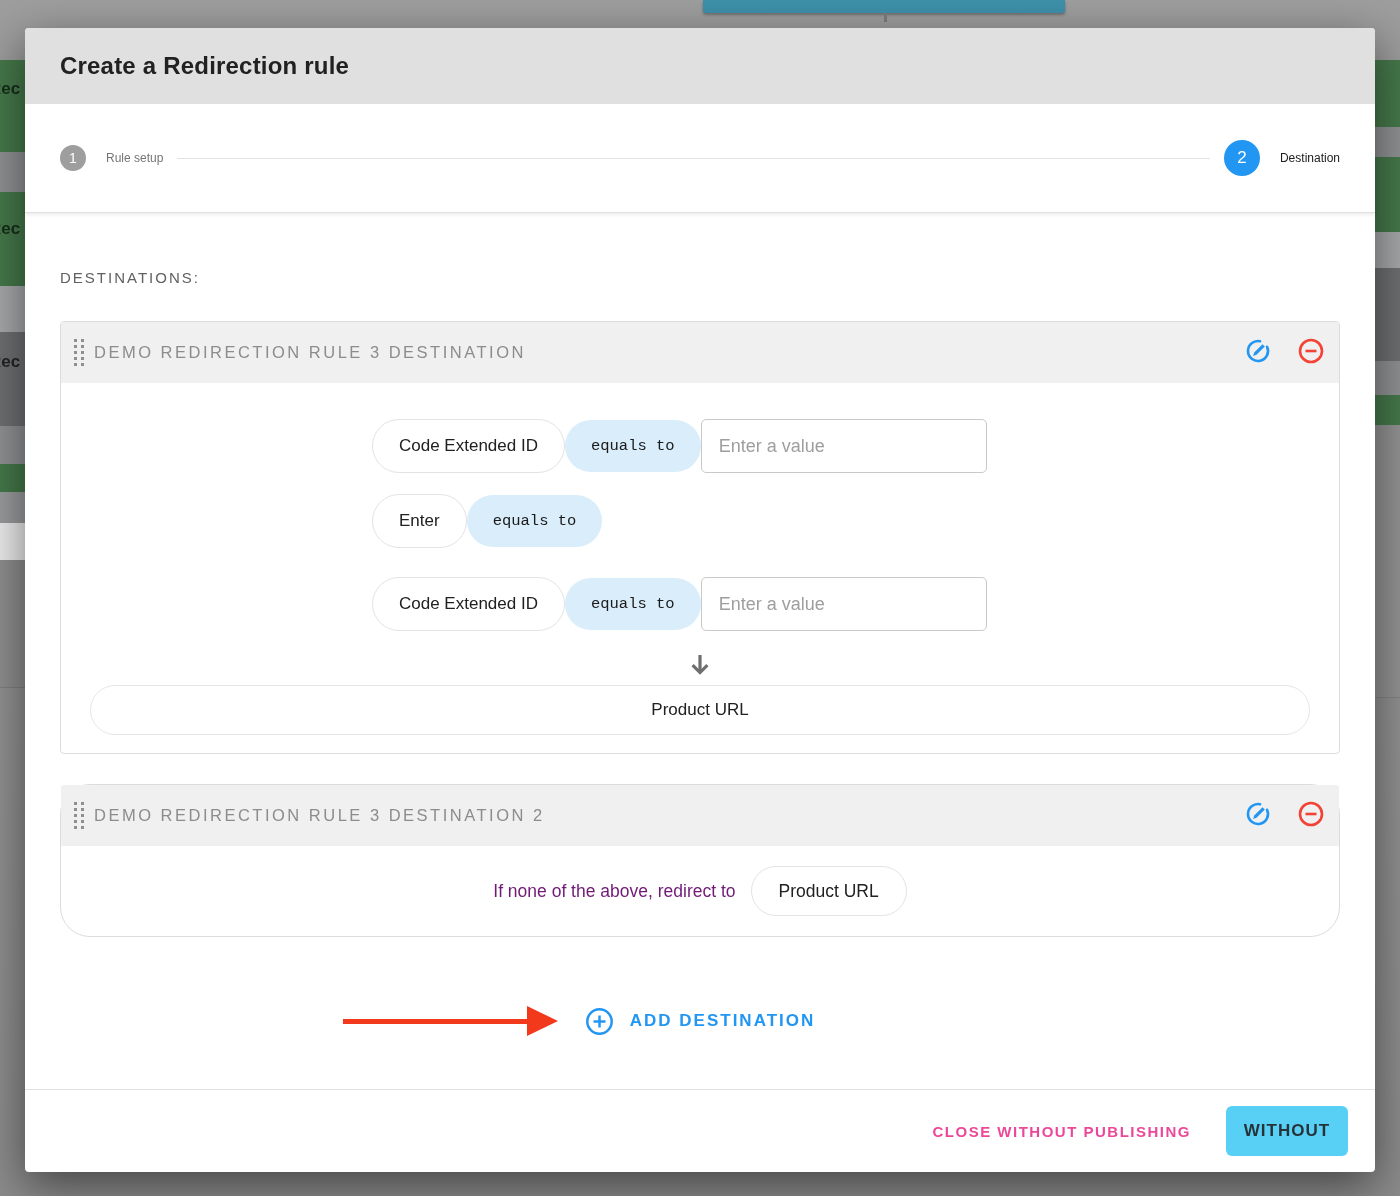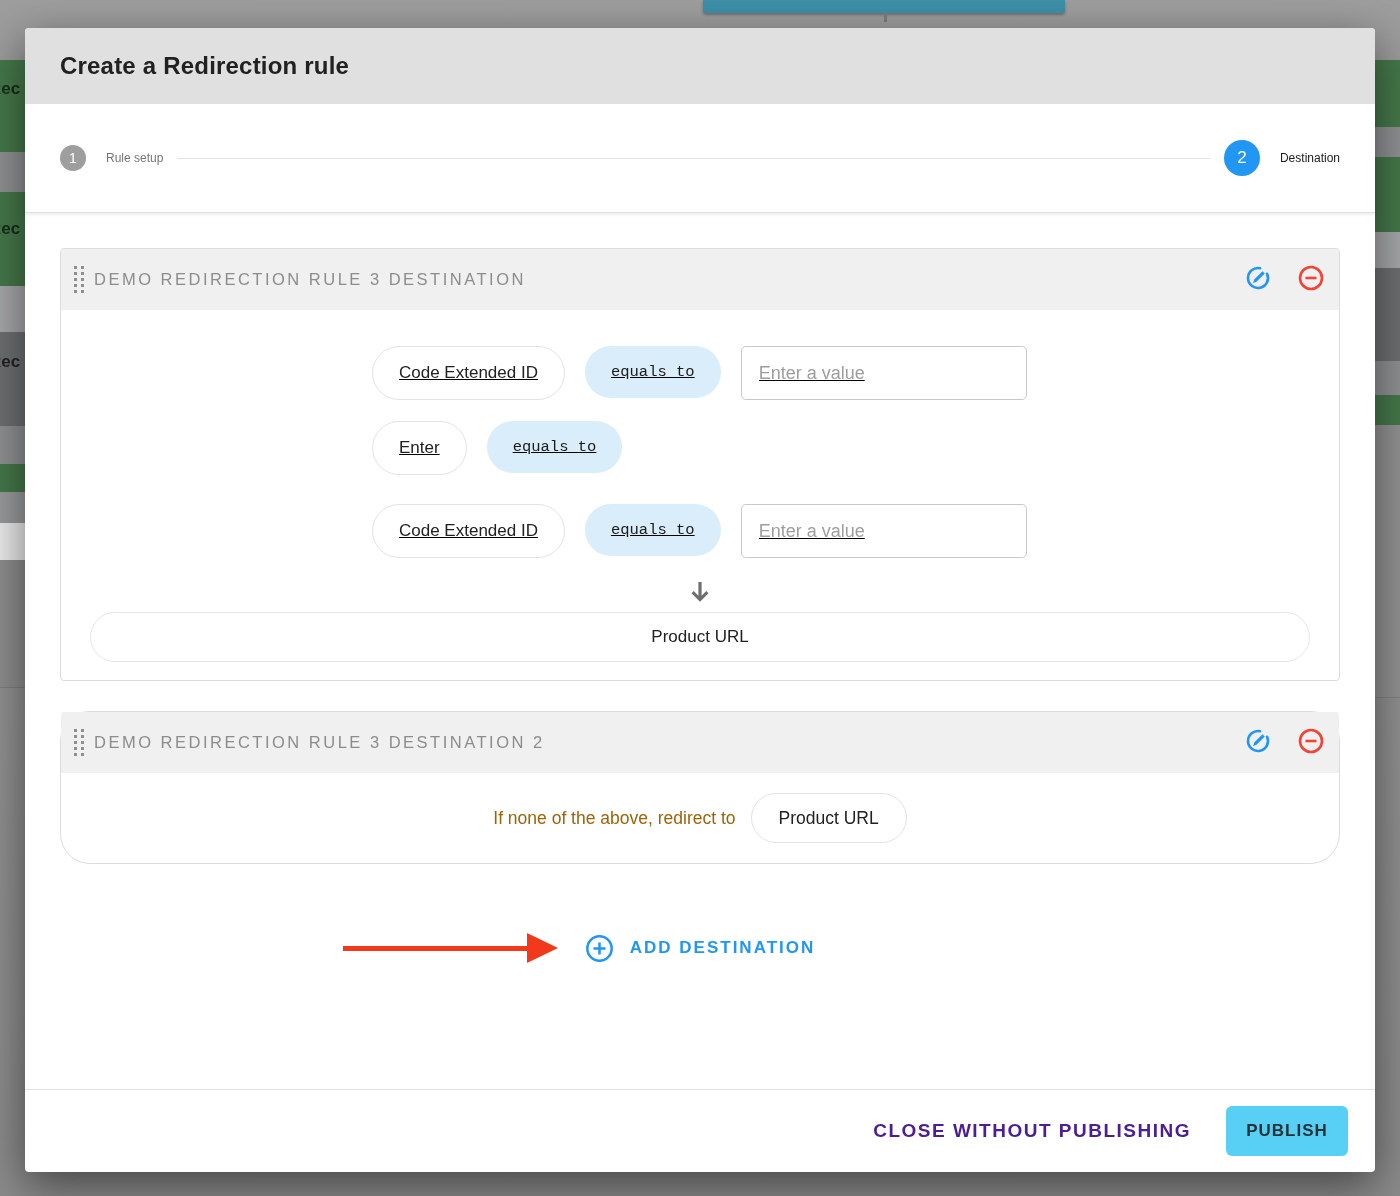--- a/index.html
+++ b/index.html
@@ -58,21 +58,21 @@
     border-radius:3px 3px 0 0;
   }
   .drag-handle{width:10px;height:28px;display:grid;grid-template-columns:3px 3px;grid-auto-rows:3px;gap:3px 4px;cursor:grab;flex:0 0 auto;}
   .drag-handle i{background:#8f8f8f;display:block;}
   .card-title{margin-left:10px;font-size:16.5px;font-weight:500;color:#8c8c8c;letter-spacing:2.5px;white-space:nowrap;}
   .card-actions{margin-left:auto;display:flex;align-items:center;gap:27px;padding-right:2px;}
   .icon-btn{width:26px;height:26px;padding:0;border:none;background:transparent;cursor:pointer;display:flex;align-items:center;justify-content:center;}
 
   .card-body1{padding:36px 0 18px 0;}
   .rules{width:656px;margin:0 auto;display:flex;flex-direction:column;align-items:flex-start;}
-  .rule-row{display:flex;gap:20px;margin-bottom:21px;text-decoration:underline;}
+  .rule-row{display:flex;align-items:center;margin-bottom:21px;}
   .rule-row.row3{margin-top:8px;margin-bottom:0;}
   .pill-field{
     border:1.5px solid #e3e3e3;border-radius:27px;padding:0 26px;height:52px;
     display:flex;align-items:center;font-size:17px;color:#212121;background:#fff;cursor:pointer;white-space:nowrap;
   }
   .pill-op{
     background:#d9edfa;border-radius:27px;padding:0 26px;height:52px;
     display:flex;align-items:center;font-family:"Liberation Mono","DejaVu Sans Mono",monospace;
     font-size:15.5px;color:#1b1b1b;cursor:pointer;white-space:nowrap;
   }
@@ -83,40 +83,40 @@
   }
   .rule-input::placeholder{color:#9e9e9e;opacity:1;}
   .arrow-down-wrap{display:flex;justify-content:center;margin-top:20px;height:28px;}
   .target-bar{
     margin:6px 29px 0 29px;height:50px;border:1.5px solid #e6e6e6;border-radius:26px;
     display:flex;align-items:center;justify-content:center;font-size:17px;color:#212121;
     cursor:pointer;box-sizing:border-box;
   }
 
   .card-body2{height:90px;display:flex;align-items:center;justify-content:center;gap:15px;}
-  .fallback-text{font-size:17.5px;color:#a16207;text-align:center;}
+  .fallback-text{font-size:17.5px;color:#701a75;text-align:center;}
   .pill-target{
     border:1.5px solid #e3e3e3;border-radius:25px;padding:0 27px;height:48px;
     display:flex;align-items:center;font-size:17.5px;color:#212121;background:#fff;cursor:pointer;
   }
 
   .add-row{position:relative;margin-top:66px;height:36px;display:flex;align-items:center;justify-content:center;}
   .add-btn{display:flex;align-items:center;gap:16px;background:transparent;border:none;cursor:pointer;padding:0;}
   .add-label{font-size:17px;font-weight:700;color:#2196f3;letter-spacing:2px;font-family:"Liberation Sans",sans-serif;}
   .annot{position:absolute;left:283px;top:50%;transform:translateY(-50%);display:flex;align-items:center;}
   .annot-line{width:184px;height:5px;background:#f2391c;}
   .annot-head{width:0;height:0;border-left:31px solid #f2391c;border-top:15px solid transparent;border-bottom:15px solid transparent;}
 
   .modal-footer{
     margin-top:auto;height:82px;flex:0 0 82px;border-top:1px solid #e0e0e0;
     display:flex;align-items:center;justify-content:flex-end;padding-right:27px;gap:29px;
   }
   .close-btn{
     background:transparent;border:none;cursor:pointer;
-    font-size:19px;font-weight:700;color:#4c1d95;letter-spacing:1.5px;
+    font-size:15px;font-weight:700;color:#ec4899;letter-spacing:1.5px;
     font-family:"Liberation Sans",sans-serif;
   }
   .publish-btn{
     width:122px;height:50px;background:#58d0f5;border:none;border-radius:6px;cursor:pointer;
     font-size:17px;font-weight:700;color:#263238;letter-spacing:1px;
     font-family:"Liberation Sans",sans-serif;
   }
 </style>
 </head>
 <body>
@@ -166,20 +166,21 @@
     </div>
     <div class="step-line"></div>
     <div class="step">
       <div class="step-circle active">2</div>
       <span class="step-label active">Destination</span>
     </div>
   </div>
 
   <div class="modal-body">
 
+    <div class="destinations-label">DESTINATIONS:</div>
 
     <div class="card card1">
       <div class="card-header">
         <div class="drag-handle">
           <i></i>
             <i></i>
             <i></i>
             <i></i>
             <i></i>
             <i></i>
@@ -293,16 +294,16 @@
           </svg>
         </span>
         <span class="add-label">ADD DESTINATION</span>
       </button>
     </div>
 
   </div>
 
   <div class="modal-footer">
     <button class="close-btn">CLOSE WITHOUT PUBLISHING</button>
-    <button class="publish-btn">PUBLISH</button>
+    <button class="publish-btn">WITHOUT</button>
   </div>
 
 </div>
 
 </body></html>

